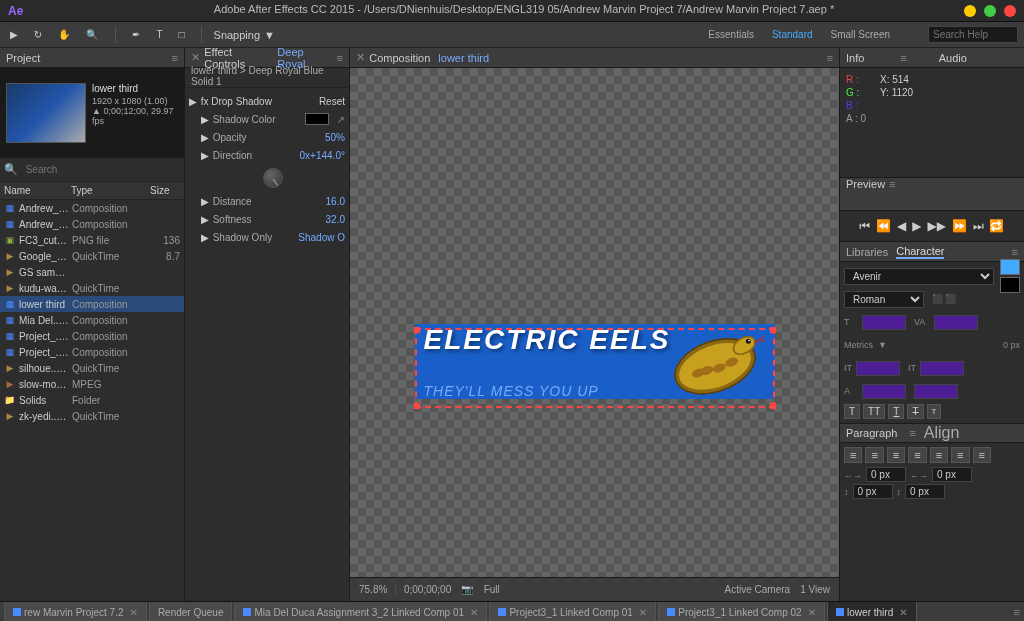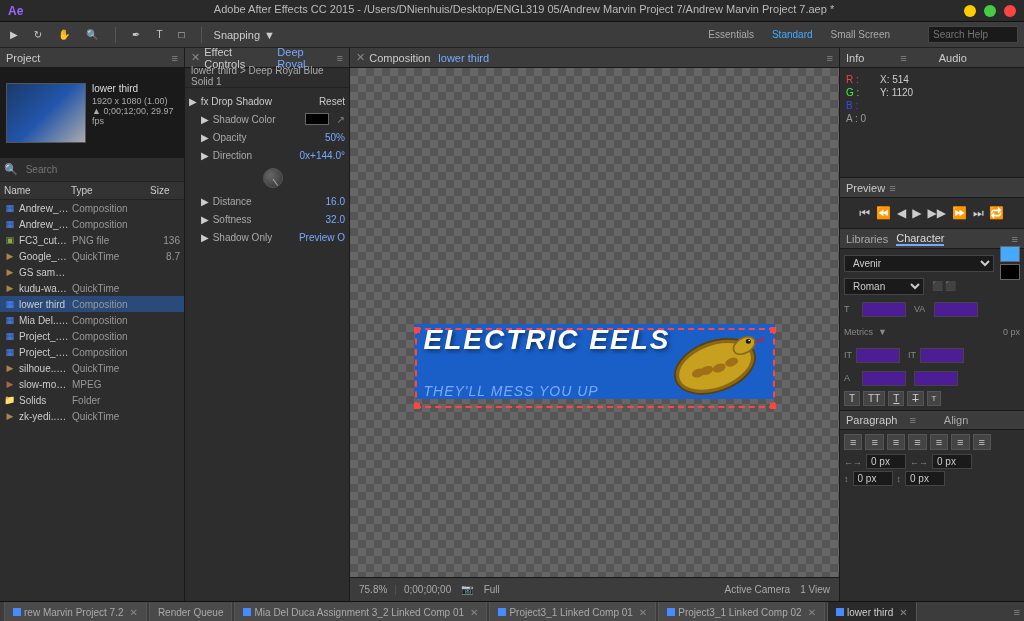--- a/index.html
+++ b/index.html
@@ -69,21 +69,21 @@
 
     
     #right-panel { width: 185px; background: #2d2d2d; border-left: 1px solid #1a1a1a; display: flex; flex-direction: column; }
     #right-top { height: 130px; border-bottom: 1px solid #1a1a1a; }
     #info-header { height: 20px; background: #3c3c3c; display: flex; align-items: center; padding: 0 6px; font-size: 11px; border-bottom: 1px solid #1a1a1a; gap: 32px; }
     #info-content { padding: 6px; font-size: 10px; }
     .info-row { display: flex; gap: 8px; margin-bottom: 2px; }
     .info-label { color: #999; width: 14px; }
     .info-val { color: #ccc; }
     #preview-section { border-bottom: 1px solid #1a1a1a; }
-    #preview-header { height: 20px; background: #3c3c3c; display: flex; align-items: center; padding: 0 6px; font-size: 11px; border-bottom: 1px solid #1a1a1a; }
+    #preview-header { height: 33px; background: #3c3c3c; display: flex; align-items: flex-start; padding: 0 6px; font-size: 11px; border-bottom: 1px solid #1a1a1a; }
     #preview-controls { height: 30px; display: flex; align-items: center; justify-content: center; gap: 6px; padding: 4px; }
     .prev-btn { background: none; border: none; color: #ccc; cursor: pointer; font-size: 12px; }
     #shortcut-section { padding: 4px 6px; border-bottom: 1px solid #222; }
     .shortcut-label { color: #999; font-size: 10px; }
     .shortcut-val { color: #ccc; font-size: 10px; }
     #char-content { padding: 4px; font-size: 10px; }
     .char-row { display: flex; align-items: center; gap: 4px; margin-bottom: 3px; height: 20px; }
     .char-font { flex: 1; background: #1a1a1a; border: 1px solid #444; color: #ccc; padding: 1px 4px; font-size: 10px; }
     .char-style { width: 50px; background: #1a1a1a; border: 1px solid #444; color: #ccc; padding: 1px 4px; font-size: 10px; }
     .color-swatch { width: 20px; height: 16px; border: 1px solid #666; cursor: pointer; }
@@ -304,21 +304,21 @@
           <span class="effect-value">16.0</span>
         </div>
         <div class="effect-row">
           <span class="triangle">▶</span>
           <span class="effect-label">Softness</span>
           <span class="effect-value">32.0</span>
         </div>
         <div class="effect-row">
           <span class="triangle">▶</span>
           <span class="effect-label">Shadow Only</span>
-          <span class="effect-value">Preview O</span>
+          <span class="effect-value">Shadow O</span>
         </div>
       </div>
     </div>
   </div>
 
   <div id="comp-panel">
     <div id="comp-header">
       <span class="panel-close">✕</span>
       <span>Composition</span>
       <span style="color:#7af; margin-left:4px;">lower third</span>
@@ -493,21 +493,21 @@
         <button class="char-btn" style="font-variant: small-caps;">TT</button>
         <button class="char-btn" style="text-decoration:underline;">T</button>
         <button class="char-btn" style="text-decoration:line-through;">T</button>
         <button class="char-btn" style="font-size:8px;">T</button>
       </div>
     </div>
 
     <div style="height:20px; background:#3c3c3c; display:flex; align-items:center; padding:0 6px; gap:8px; border-bottom:1px solid #1a1a1a; border-top:1px solid #1a1a1a;">
       <span style="font-size:11px;">Paragraph</span>
       <span style="color:#888; margin-left:4px;">≡</span>
-      <span style="margin-left:20px; font-size:11px; color:#aaa;">Align</span>
+      <span style="margin-left:0; font-size:16px; color:#aaa;">Align</span>
     </div>
     <div id="para-content">
       <div class="para-align-row">
         <button class="para-btn">≡</button>
         <button class="para-btn">≡</button>
         <button class="para-btn">≡</button>
         <button class="para-btn">≡</button>
         <button class="para-btn">≡</button>
         <button class="para-btn">≡</button>
         <button class="para-btn">≡</button>

